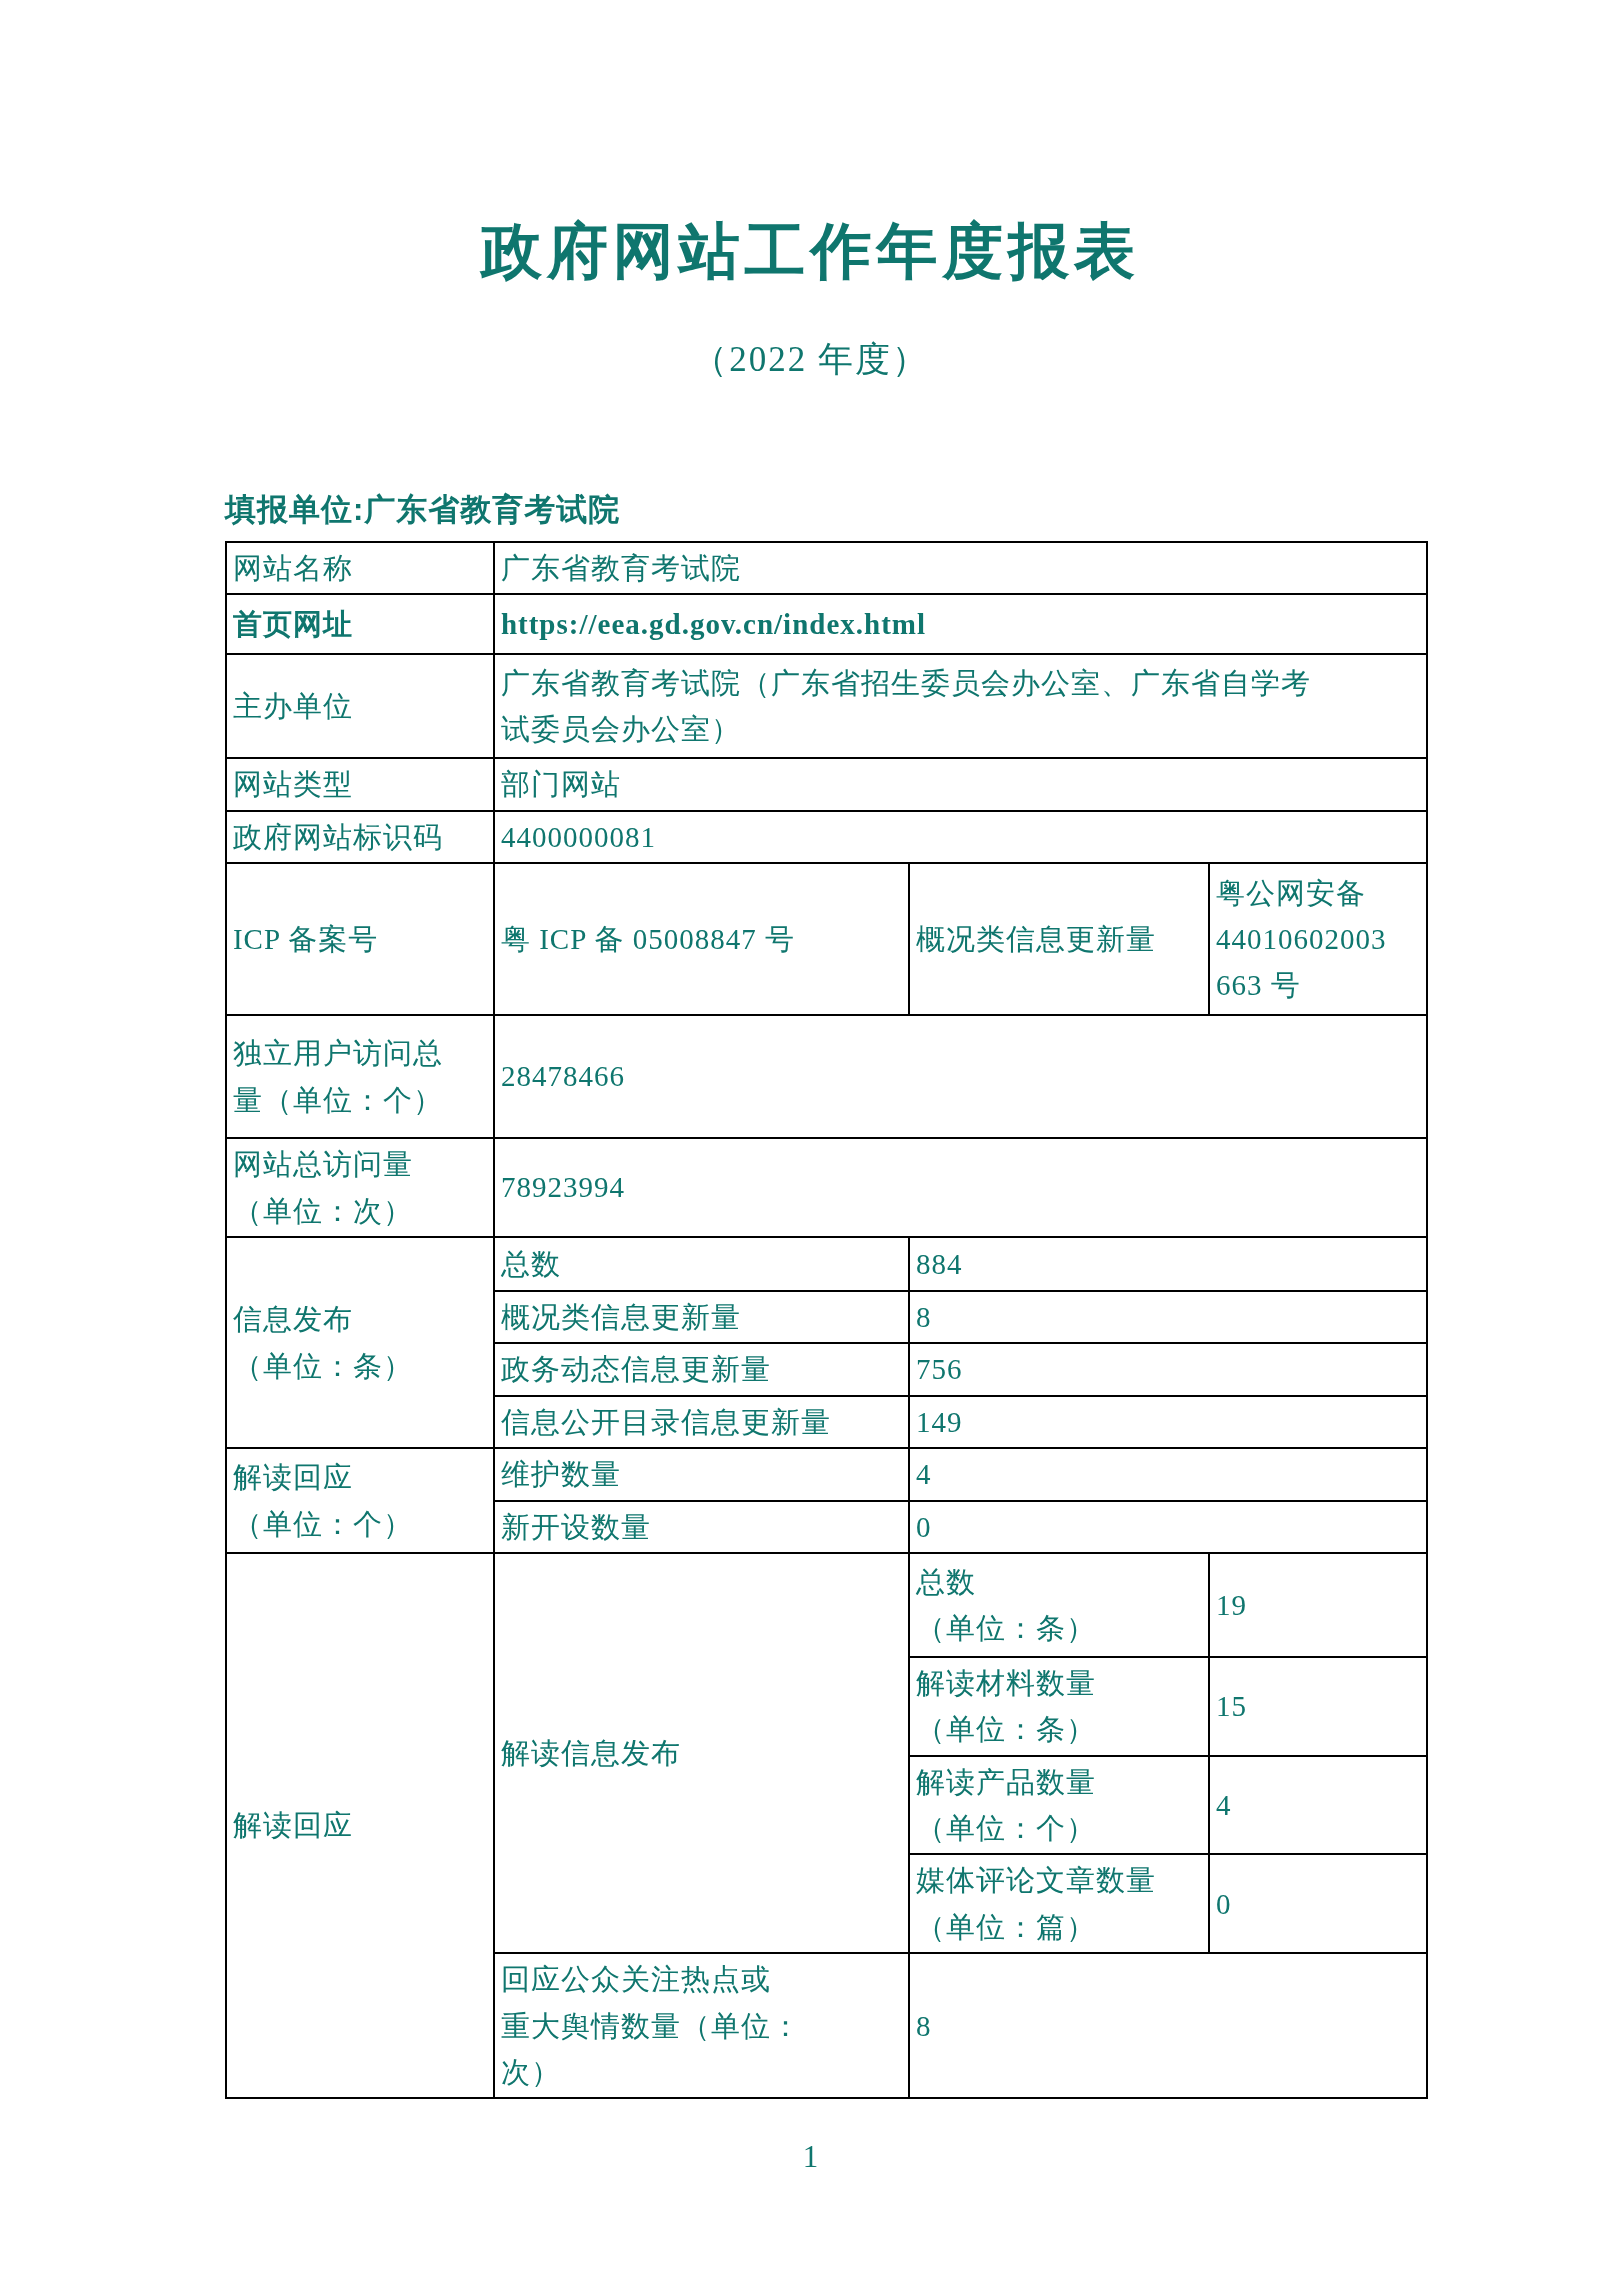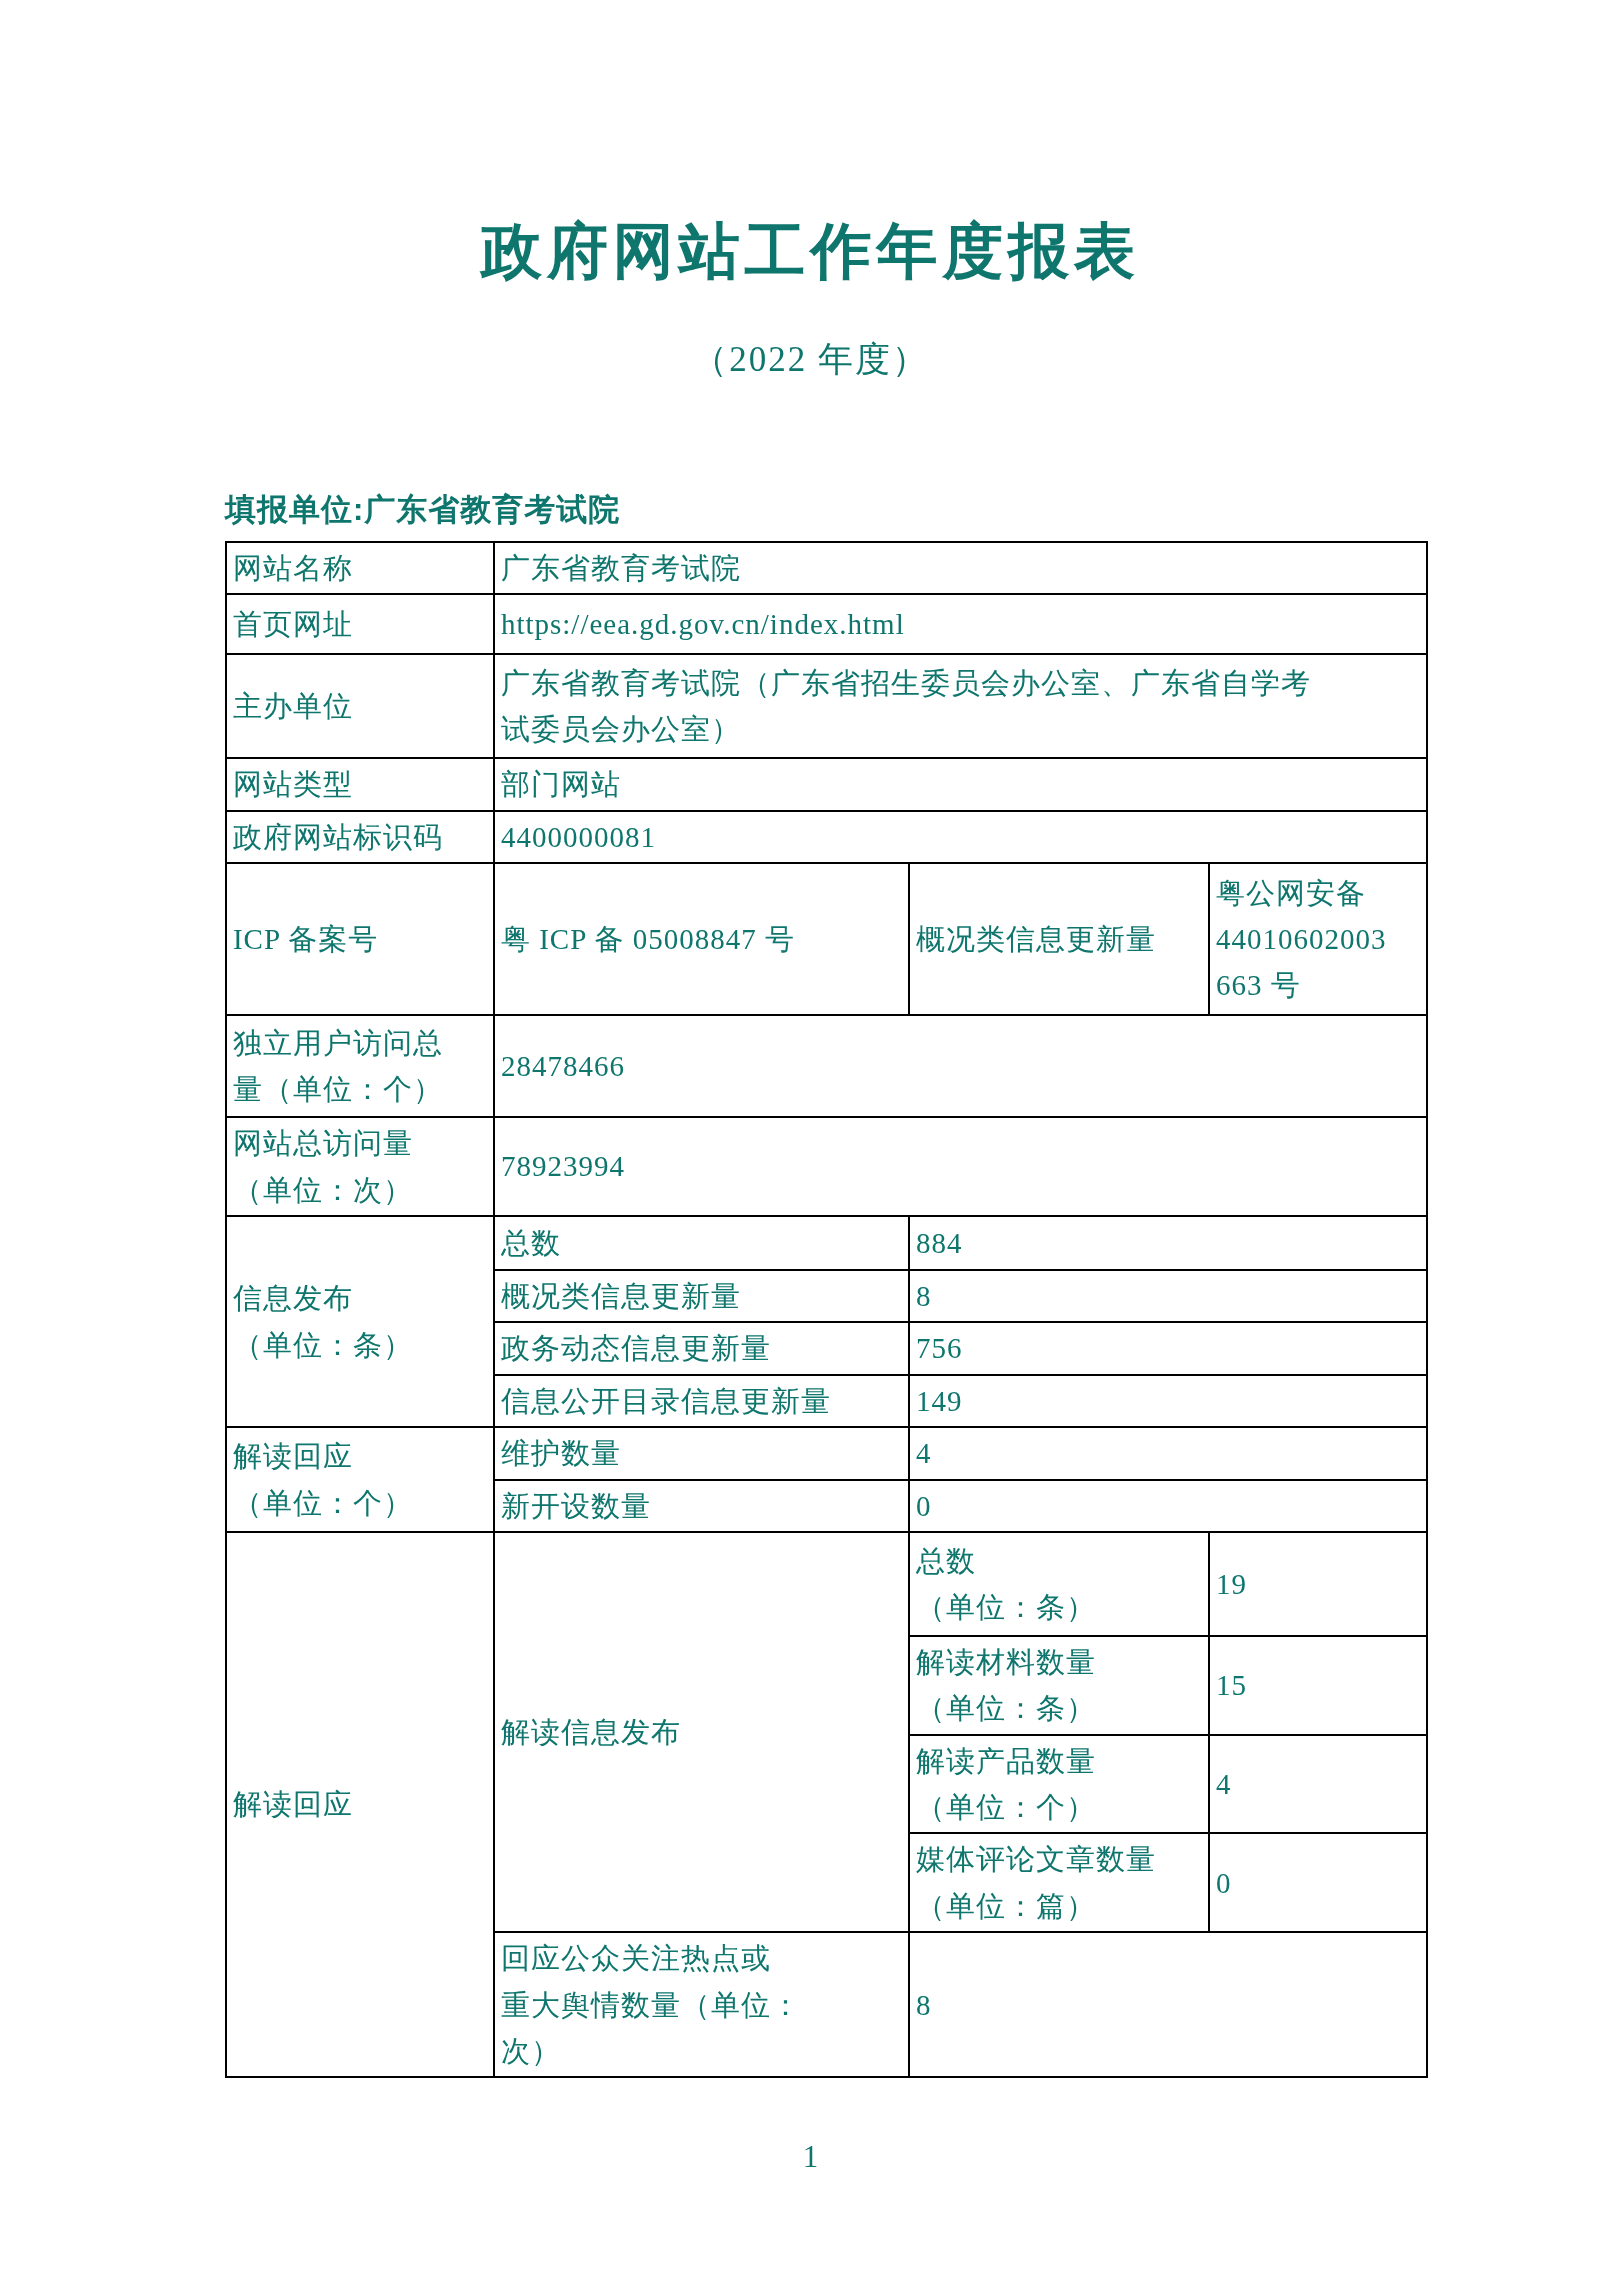--- a/index.html
+++ b/index.html
@@ -53,25 +53,25 @@
     vertical-align: middle;
     font-size: 29px;
     letter-spacing: 1px;
     line-height: 1.6;
     padding: 2px 5.9px;
     white-space: pre-line;
     overflow: hidden;
   }
   
   .rh53  { height: 52px; }
-  .rh57  { height: 60px; }
+  .rh57  { height: 60px; font-weight: bold; }
   .rh106 { height: 104px; }
   .rh52  { height: 51px; }
   .rh155 { height: 152px; }
-  .rh104 { height: 102px; }
+  .rh104 { height: 123px; }
   .rh98  { height: 96px; }
   .rh55  { height: 54px; }
   .rh96  { height: 94px; }
   .rh97  { height: 95px; }
   .rh137 { height: 134px; border-radius: 13px; }
   .page-number {
     position: absolute;
     top: 2139px; left: 0; width: 100%;
     text-align: center;
     font-size: 31px;

